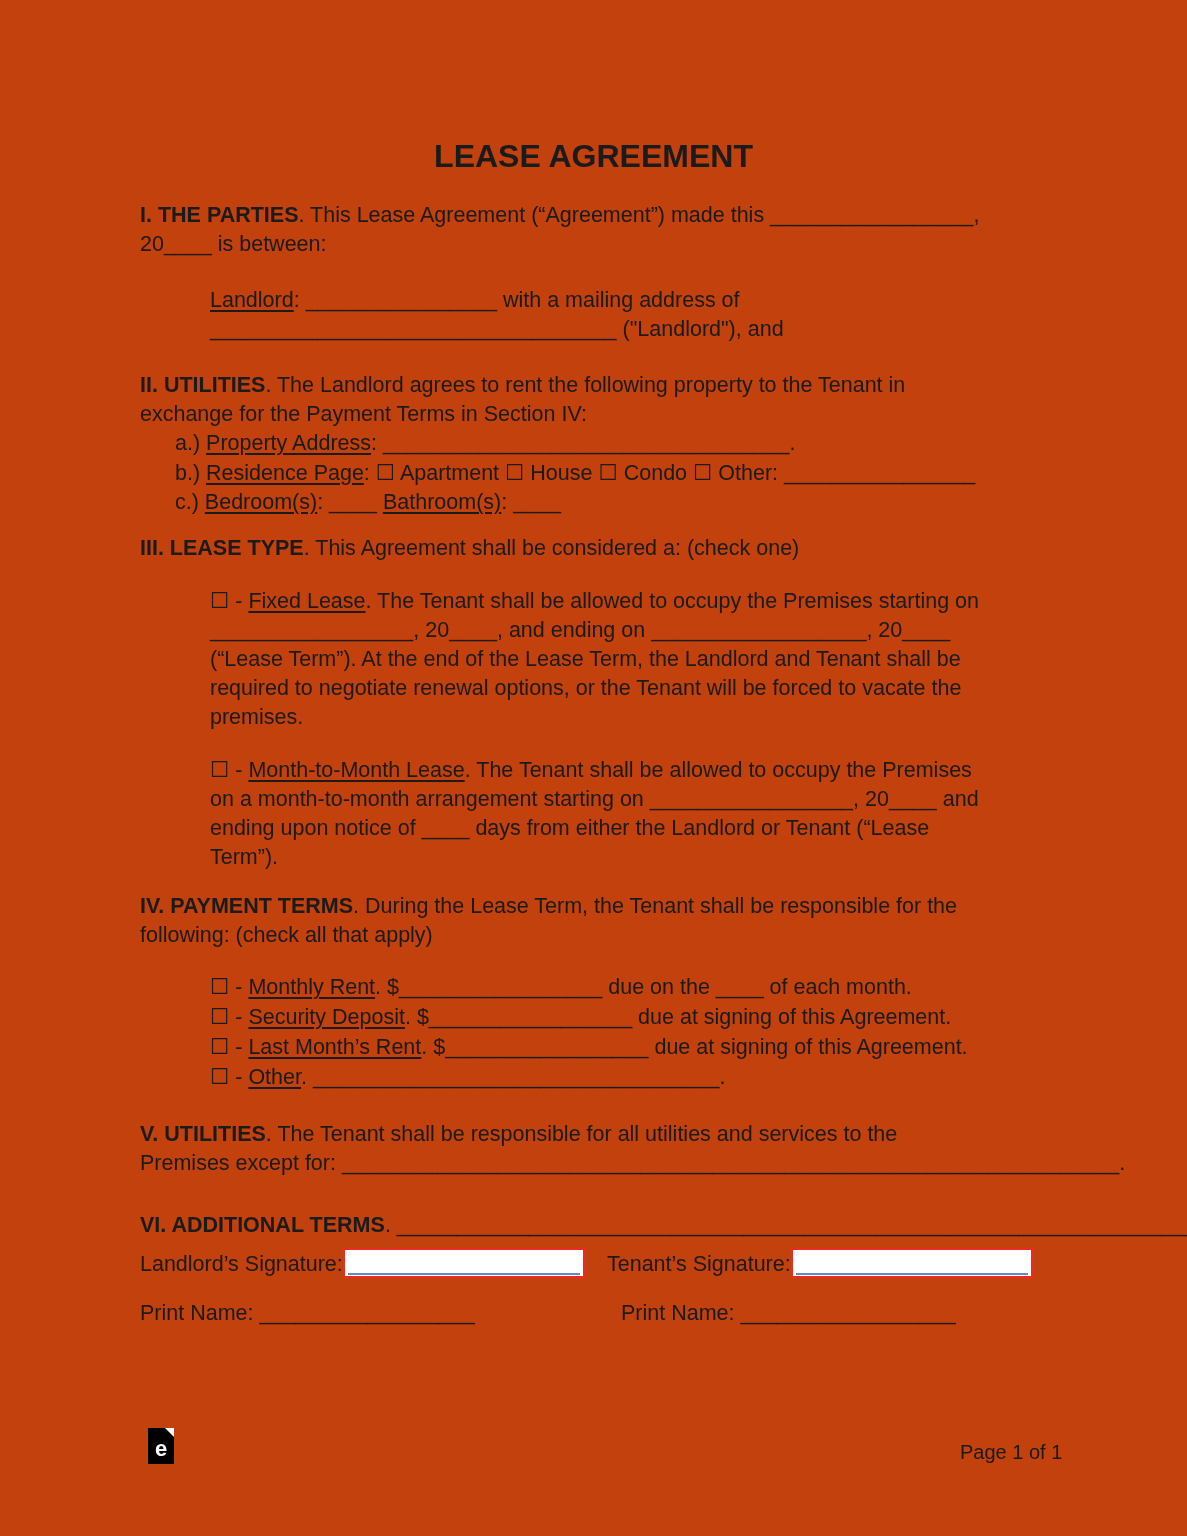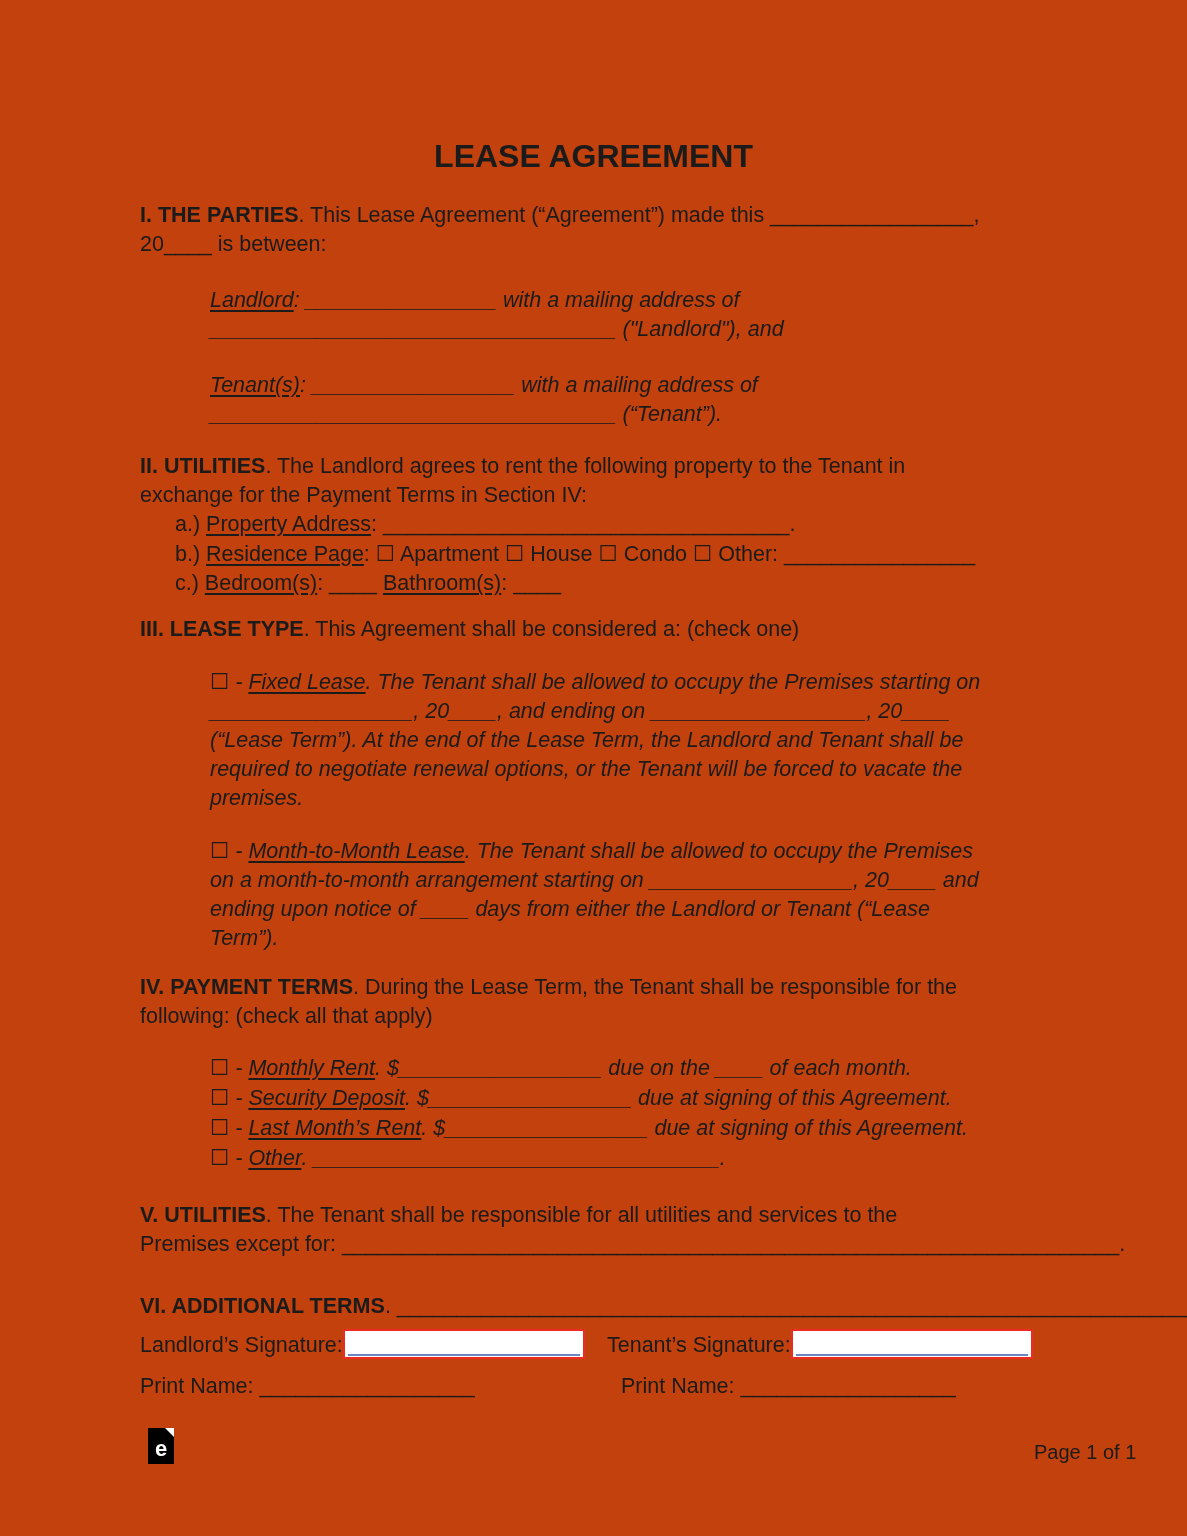--- a/index.html
+++ b/index.html
@@ -9,66 +9,62 @@
     font-size:21.5px; line-height:29px; color:#1b1b1b;
     overflow:hidden;
   }
   .content { padding:138px 140px 0 140px; }
   .title { font-size:32px; line-height:36px; font-weight:700; text-align:center; margin:0 0 27px 0; }
   .para { margin:0; }
   .line { display:block; white-space:pre; }
   .hd { font-weight:700; }
   .u { text-decoration:underline; text-underline-offset:3px; text-decoration-thickness:2px; }
   .cb { font-family:"DejaVu Sans",sans-serif; }
-  .indent { margin-left:70px;font-style:italic; }
+  .indent { margin-left:70px; }
   .list { margin-left:35px; }
   .mb27{margin-bottom:27px}.mb23{margin-bottom:23px}.mb20{margin-bottom:20px}
   .mb22{margin-bottom:22px}.mb28{margin-bottom:28px}.mb33{margin-bottom:33px}
   .mb17{margin-bottom:17px}.mb8{margin-bottom:8px}
   .sig-row { display:flex; align-items:flex-end; }
   .sig-col-left { width:467px; }
   .sig-col-right { flex:1; }
   .sig-label { white-space:pre; }
   .sigbox {
     display:inline-block; width:238px; height:26px; border:2px solid #ee2b23;
     position:relative; vertical-align:-7px; background:#fff;
   }
   .sigline { position:absolute; left:3px; right:3px; bottom:1px; height:2px; background:#6b86c3; }
-  .print-row { display:flex; margin-top:12px; }
+  .print-row { display:flex; margin-top:20px; }
   .print-left { width:467px; white-space:pre; }
   .print-right { flex:1; padding-left:14px; white-space:pre; }
   .footer-logo { position:absolute; left:148px; top:1428px; width:26px; height:36px; background:#000; }
   .footer-logo .fold { position:absolute; top:0; right:0; width:0; height:0;
     border-top:9px solid #fff; border-left:9px solid transparent; }
   .logo-letter { position:absolute; left:0; right:0; bottom:2px; text-align:center;
     color:#fff; font-weight:700; font-size:22px; line-height:26px; }
-  .page-num { position:absolute; left:1034px; top:1440px; font-size:20px; line-height:24px; }
+  .page-num { position:absolute; left:960px; top:1440px; font-size:20px; line-height:24px; }
 </style>
 </head>
 <body>
 
 <div class="page">
   <div class="content">
 
     <h1 class="title">LEASE AGREEMENT</h1>
 
     <p class="para mb27">
       <span class="line"><span class="hd">I. THE PARTIES</span><span>. This Lease Agreement (“Agreement”) made this _________________,</span></span>
       <span class="line">20____ is between:</span>
     </p>
 
     <p class="para indent mb27">
       <span class="line"><span class="u">Landlord</span><span>: ________________ with a mailing address of</span></span>
       <span class="line">__________________________________ ("Landlord"), and</span>
     </p>
 
-    <p class="para indent mb23">
-      <span class="line"><span class="u">Tenant(s)</span><span>: _________________ with a mailing address of</span></span>
-      <span class="line">__________________________________ (“Tenant”).</span>
-    </p>
 
     <p class="para mb17">
       <span class="line"><span class="hd">II. UTILITIES</span><span>. The Landlord agrees to rent the following property to the Tenant in</span></span>
       <span class="line">exchange for the Payment Terms in Section IV:</span>
       <span class="line list"><span>a.) </span><span class="u">Property Address</span><span>: __________________________________.</span></span>
       <span class="line list"><span>b.) </span><span class="u">Residence Page</span><span>: </span><span class="cb">☐</span><span> Apartment </span><span class="cb">☐</span><span> House </span><span class="cb">☐</span><span> Condo </span><span class="cb">☐</span><span> Other: </span><span>________________</span></span>
       <span class="line list"><span>c.) </span><span class="u">Bedroom(s)</span><span>: ____ </span><span class="u">Bathroom(s)</span><span>: ____</span></span>
     </p>
 
     <p class="para mb23">

